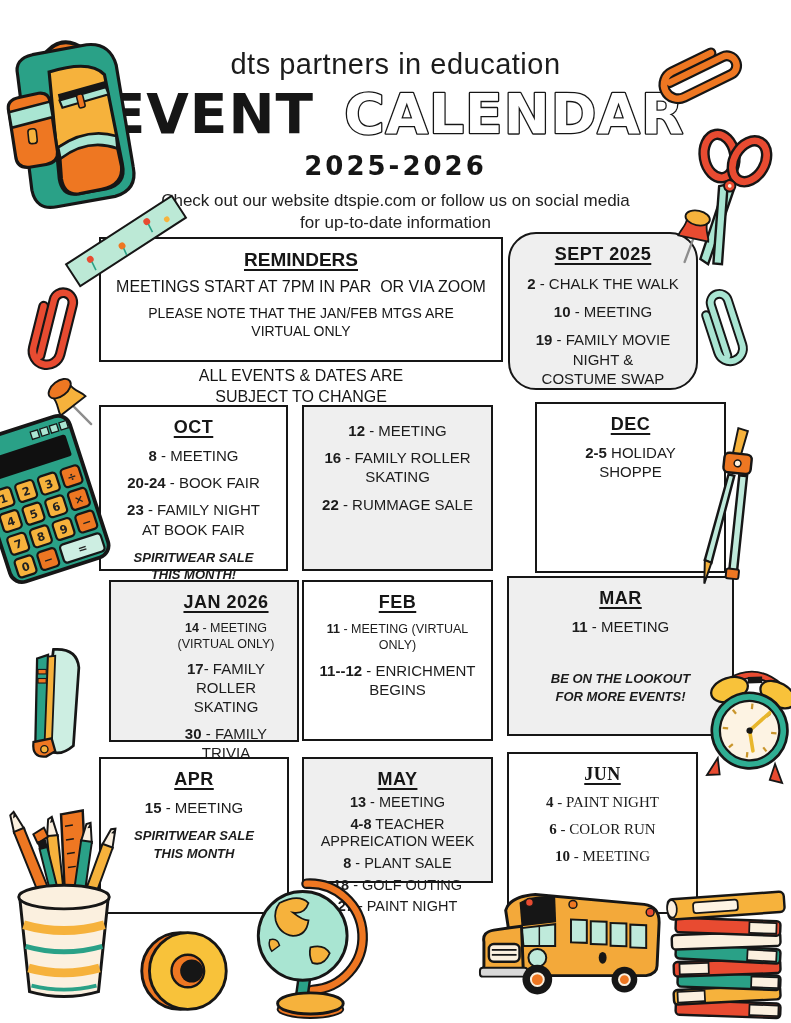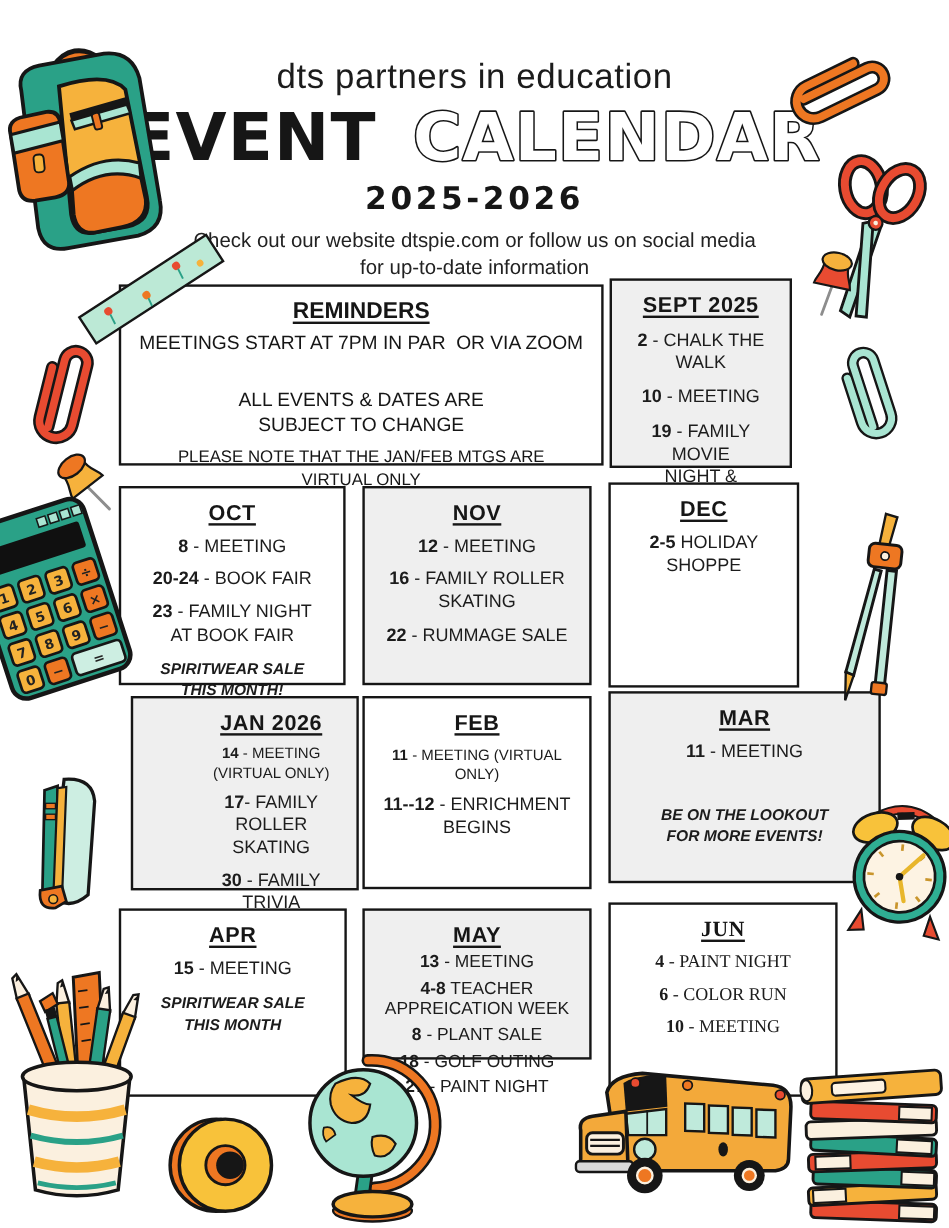--- a/index.html
+++ b/index.html
@@ -18,25 +18,25 @@
   .card { position:absolute; background:#fff; border:2px solid #161616; text-align:center; z-index:2; padding:6px 4px 4px; }
   .card.shaded { background:#efefef; }
   .month-title { font-size:18px; font-weight:bold; letter-spacing:.5px; text-decoration:underline;
                  text-underline-offset:3px; text-decoration-thickness:2px; margin:4px 0 2px; }
   .event { font-size:15px; margin:8px 6px; line-height:1.28; white-space:pre-line; color:#1c1c1c; }
   .event b { font-weight:bold; }
   .event.small { font-size:12.5px; }
   .month-note { font-size:13px; font-weight:bold; font-style:italic; white-space:pre-line;
                 line-height:1.35; margin-top:10px; color:#1c1c1c; }
 
-  .b-reminders { left:99px;  top:237px; width:404px; height:151px; }
-  .b-sept      { left:508px; top:232px; width:152px; height:158px; }
+  .b-reminders { left:99px;  top:237px; width:404px; height:125px; }
+  .b-sept      { left:508px; top:232px; width:190px; height:158px;border-radius:28px; }
   .b-oct       { left:99px;  top:405px; width:189px; height:166px; }
   .b-nov       { left:302px; top:405px; width:191px; height:166px; }
-  .b-dec       { left:507px; top:402px; width:159px; height:171px; }
+  .b-dec       { left:535px; top:402px; width:191px; height:171px; }
   .b-jan       { left:109px;  top:580px; width:190px; height:162px;padding-left:48px; }
   .b-feb       { left:302px; top:580px; width:191px; height:161px; }
   .b-mar       { left:507px; top:576px; width:227px; height:160px; }
   .b-apr       { left:99px;  top:757px; width:190px; height:157px; }
   .b-may       { left:302px; top:757px; width:191px; height:126px; }
   .b-jun       { left:507px; top:752px; width:191px; height:162px;font-family:Liberation Serif, serif; }
 
   .b-jan .event { margin:7px 4px; }
   .b-may .event { margin:4px 4px; font-size:14.5px; line-height:1.22; }
   .b-mar .month-note { margin-top:34px; }
@@ -67,24 +67,24 @@
       </text>
     </svg>
     <div class="years">2025-2026</div>
     <div class="subtitle">Check out our website dtspie.com or follow us on social media
 for up-to-date information</div>
   </div>
 
   <div class="card b-reminders">
     <div class="r-title">REMINDERS</div>
     <div class="r-line">MEETINGS START AT 7PM IN PAR  OR VIA ZOOM</div>
+    <div class="r-line sm">PLEASE NOTE THAT THE JAN/FEB MTGS ARE
+VIRTUAL ONLY</div>
     <div class="r-line big-gap">ALL EVENTS &amp; DATES ARE
 SUBJECT TO CHANGE</div>
-    <div class="r-line sm">PLEASE NOTE THAT THE JAN/FEB MTGS ARE
-VIRTUAL ONLY</div>
   </div>
 
   <div class="card shaded b-sept">
     <div class="month-title">SEPT 2025</div>
     <div class="events">
         <div class="event"><b>2</b> - CHALK THE WALK</div>
         <div class="event"><b>10</b> - MEETING</div>
         <div class="event"><b>19</b> - FAMILY MOVIE
 NIGHT &amp;
 COSTUME SWAP</div>
@@ -96,21 +96,20 @@
     <div class="events">
         <div class="event"><b>8</b> - MEETING</div>
         <div class="event"><b>20-24</b> - BOOK FAIR</div>
         <div class="event"><b>23</b> - FAMILY NIGHT
 AT BOOK FAIR</div>
       </div>
     <div class="month-note">SPIRITWEAR SALE
 THIS MONTH!</div>
   </div>
   <div class="card shaded b-nov">
-    <div class="month-title">NOV</div>
     <div class="events">
         <div class="event"><b>12</b> - MEETING</div>
         <div class="event"><b>16</b> - FAMILY ROLLER
 SKATING</div>
         <div class="event"><b>22</b> - RUMMAGE SALE</div>
       </div>
 
   </div>
   <div class="card b-dec">
     <div class="month-title">DEC</div>

